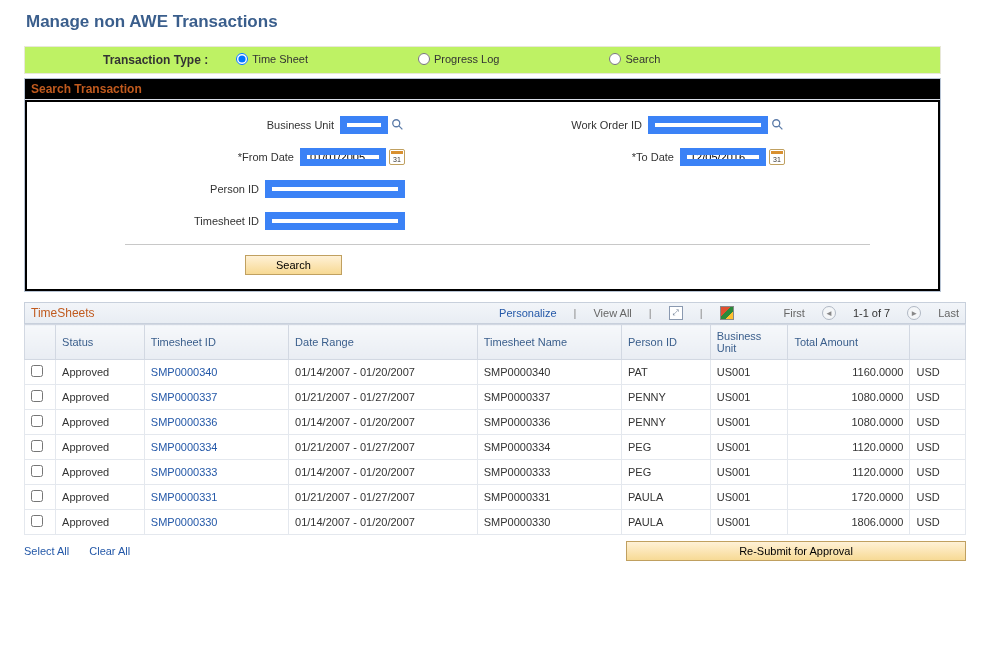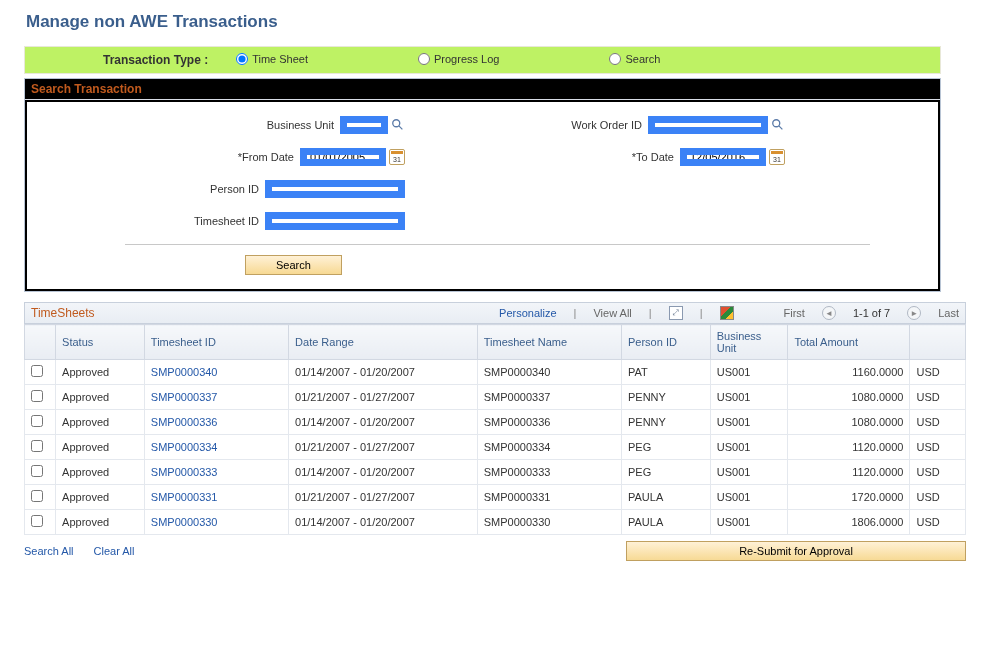--- a/index.html
+++ b/index.html
@@ -232,16 +232,16 @@
           <td>PAULA</td>
           <td>US001</td>
           <td class="num">1806.0000</td>
           <td>USD</td>
         </tr>
       </tbody>
   </table>
 </div>
 
 <div class="actions-row">
-  <a>Search All</a>
+  <a>Select All</a>
   <a>Clear All</a>
   <button class="resubmit-btn">Re-Submit for Approval</button>
 </div>
 
 </body></html>

